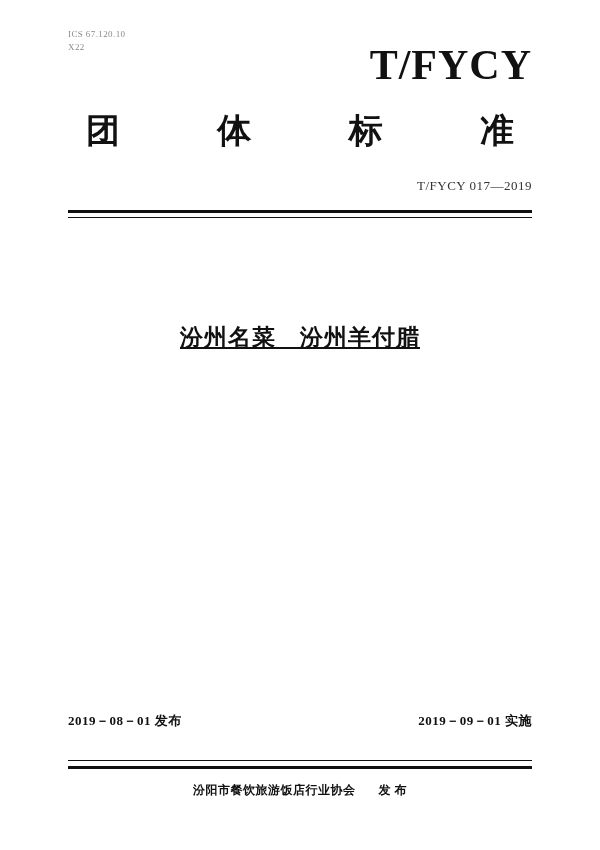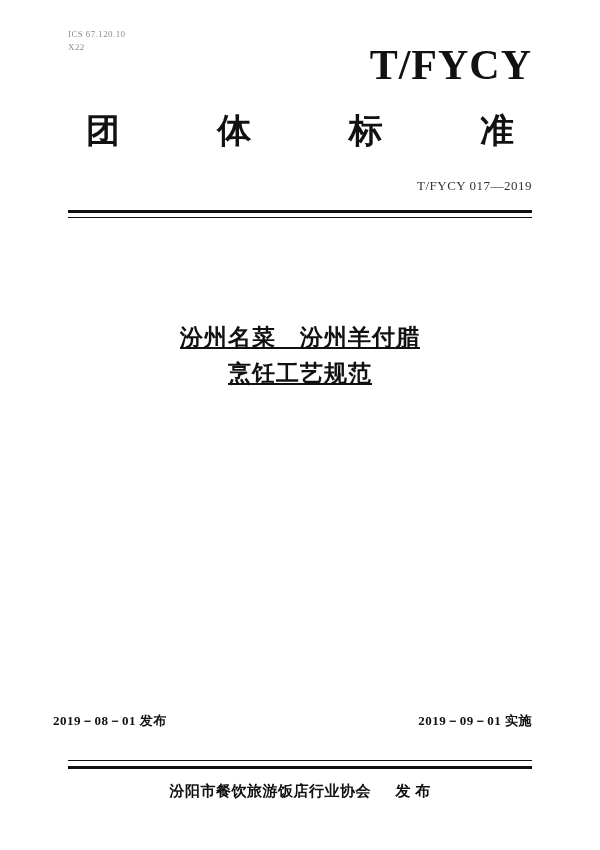--- a/index.html
+++ b/index.html
@@ -127,42 +127,42 @@
     line-height: 36px;
     color: #111;
     letter-spacing: 1px;
     text-decoration: underline;
   }
   .title .line2 { display: block; }
 
   
   .dates {
     position: absolute;
-    left: 53px;
+    left: 68px;
     right: 68px;
     top: 712px;
     display: flex;
     justify-content: space-between;
     font-family: "Liberation Serif", serif;
     font-weight: bold;
     font-size: 13px;
     color: #111;
     letter-spacing: 0.5px;
   }
 
   
   .issuer {
     position: absolute;
     left: 0;
     right: 0;
     top: 782px;
     text-align: center;
     font-family: "Liberation Serif", serif;
     font-weight: bold;
-    font-size: 15px;
+    font-size: 12px;
     color: #111;
     letter-spacing: 0.5px;
   }
   .issuer .gap { display: inline-block; width: 16px; }
 </style>
 </head>
 <body>
 
 <div class="page">
 
@@ -180,21 +180,20 @@
     <span>准</span>
   </div>
 
   <div class="std-no">T/FYCY 017—2019</div>
 
   <div class="rule-thick"></div>
   <div class="rule-thin"></div>
 
   <div class="title">
     <span class="line1">汾州名菜　汾州羊付腊</span>
-    <span class="line2">烹饪工艺规范</span>
   </div>
 
   <div class="dates">
     <span>2019－08－01 发布</span>
     <span>2019－09－01 实施</span>
   </div>
 
   <div class="rule-bottom-thin"></div>
   <div class="rule-bottom-thick"></div>
 

